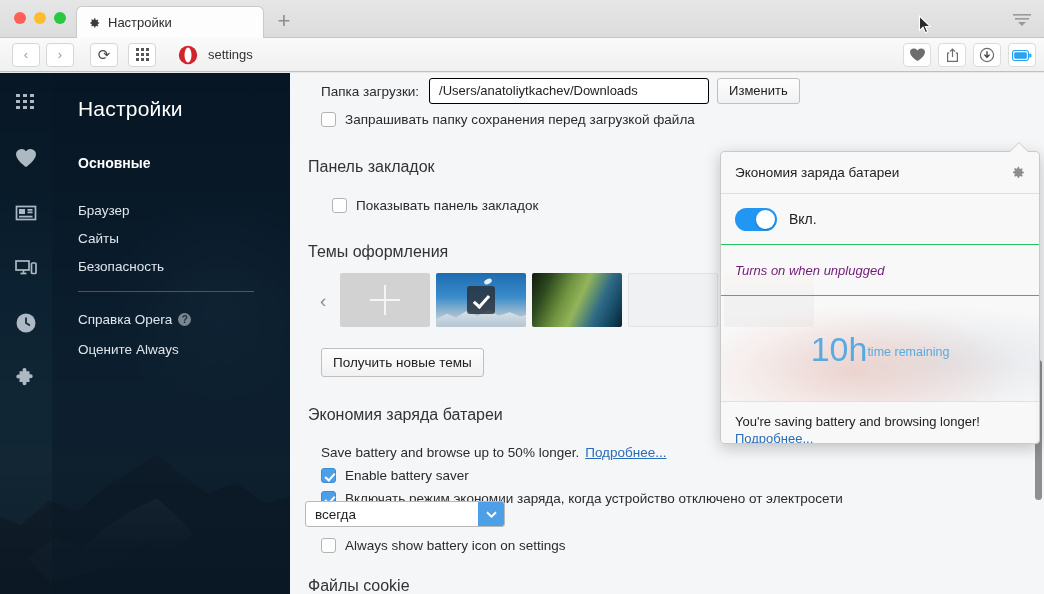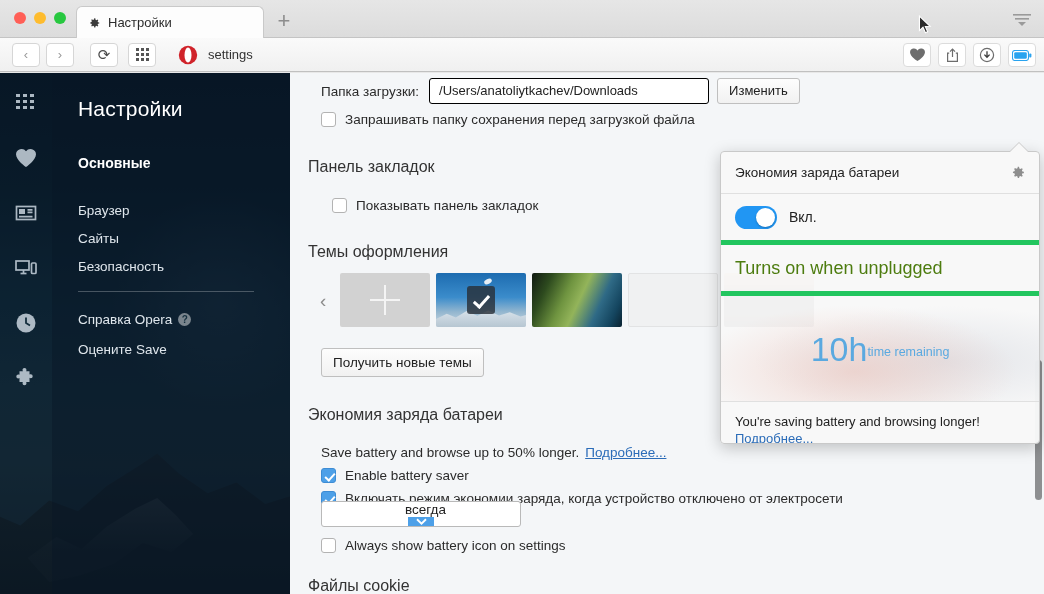--- a/index.html
+++ b/index.html
@@ -260,32 +260,32 @@
   }
   .popup-head {
     position: relative; height: 42px; display: flex; align-items: center;
     padding: 0 14px; border-bottom: 1px solid #e0e0e0;
   }
   .popup-title { font-size: 13.5px; color: #222; font-weight: 400; }
   .popup-gear { position: absolute; right: 13px; top: 12px; width: 17px; height: 17px; cursor: pointer; }
 
   .popup-row {
     height: 51px; display: flex; align-items: center; padding: 0 14px;
-    border-bottom: 5px solid #22c55e;
+    border-bottom: 1px solid #22c55e;
   }
   .toggle {
     width: 42px; height: 23px; border-radius: 12px; background: #2196f3;
     position: relative; margin-right: 12px; cursor: pointer; flex: 0 0 42px;
   }
   .toggle .knob {
     position: absolute; right: 2px; top: 2px; width: 19px; height: 19px;
     border-radius: 50%; background: #fff; box-shadow: 0 1px 2px rgba(0,0,0,.25);
   }
   .toggle-label { font-size: 14px; color: #222; }
-  .popup-sub { font-size: 18px; color: #4d7c0f; }
+  .popup-sub { font-size: 13px; color: #701a75; font-style: italic; }
 
   .popup-stat {
     height: 106px; position: relative;
     display: flex; flex-direction: row; align-items: center; justify-content: center;
     border-bottom: 1px solid #e0e0e0;
     background:
       radial-gradient(ellipse at 42% 72%, rgba(234,190,180,.55), rgba(248,248,248,0) 62%),
       radial-gradient(ellipse at 70% 62%, rgba(200,205,215,.45), rgba(248,248,248,0) 60%);
   }
   .stat-big { font-size: 34px; color: #5aa9e0; font-weight: 300; line-height: 1; }
@@ -437,21 +437,21 @@
     <div class="navpanel">
       <div class="nav-title">Настройки</div>
       <div class="nav-item active" style="top:82px">Основные</div>
       <div class="nav-item" style="top:130px">Браузер</div>
       <div class="nav-item" style="top:158px">Сайты</div>
       <div class="nav-item" style="top:186px">Безопасность</div>
       <div class="nav-sep" style="top:218px"></div>
       <div class="nav-item" style="top:239px">
         <span>Справка Opera</span><span class="help-q">?</span>
       </div>
-      <div class="nav-item" style="top:269px">Оцените Save</div>
+      <div class="nav-item" style="top:269px">Оцените Always</div>
     </div>
 
     <div class="content">
 
       <div class="row" style="left:31px; top:5px;">
         <span class="lbl">Папка загрузки:</span>
         <span class="textinput" style="width:280px; margin-left:10px;">/Users/anatoliytkachev/Downloads</span>
         <span class="smallbtn" style="margin-left:8px;">Изменить</span>
       </div>
 
@@ -493,21 +493,21 @@
       <div class="row" style="left:31px; top:395px;">
         <span class="cb on"></span>
         <span class="lbl">Enable battery saver</span>
       </div>
 
       <div class="row" style="left:31px; top:418px;">
         <span class="cb on"></span>
         <span class="lbl">Включать режим экономии заряда, когда устройство отключено от электросети</span>
       </div>
 
-      <div class="selwrap" style="left:31px; top:428px;flex-direction:column;">
+      <div class="selwrap" style="left:15px; top:428px;">
         <span class="selval">всегда</span>
         <span class="selarrow">
           <svg width="11" height="7" viewBox="0 0 11 7" fill="none" stroke="#fff" stroke-width="1.9">
             <path d="M1 1.3 5.5 5.6 10 1.3"></path>
           </svg>
         </span>
       </div>
 
       <div class="row" style="left:31px; top:465px;">
         <span class="cb"></span>

